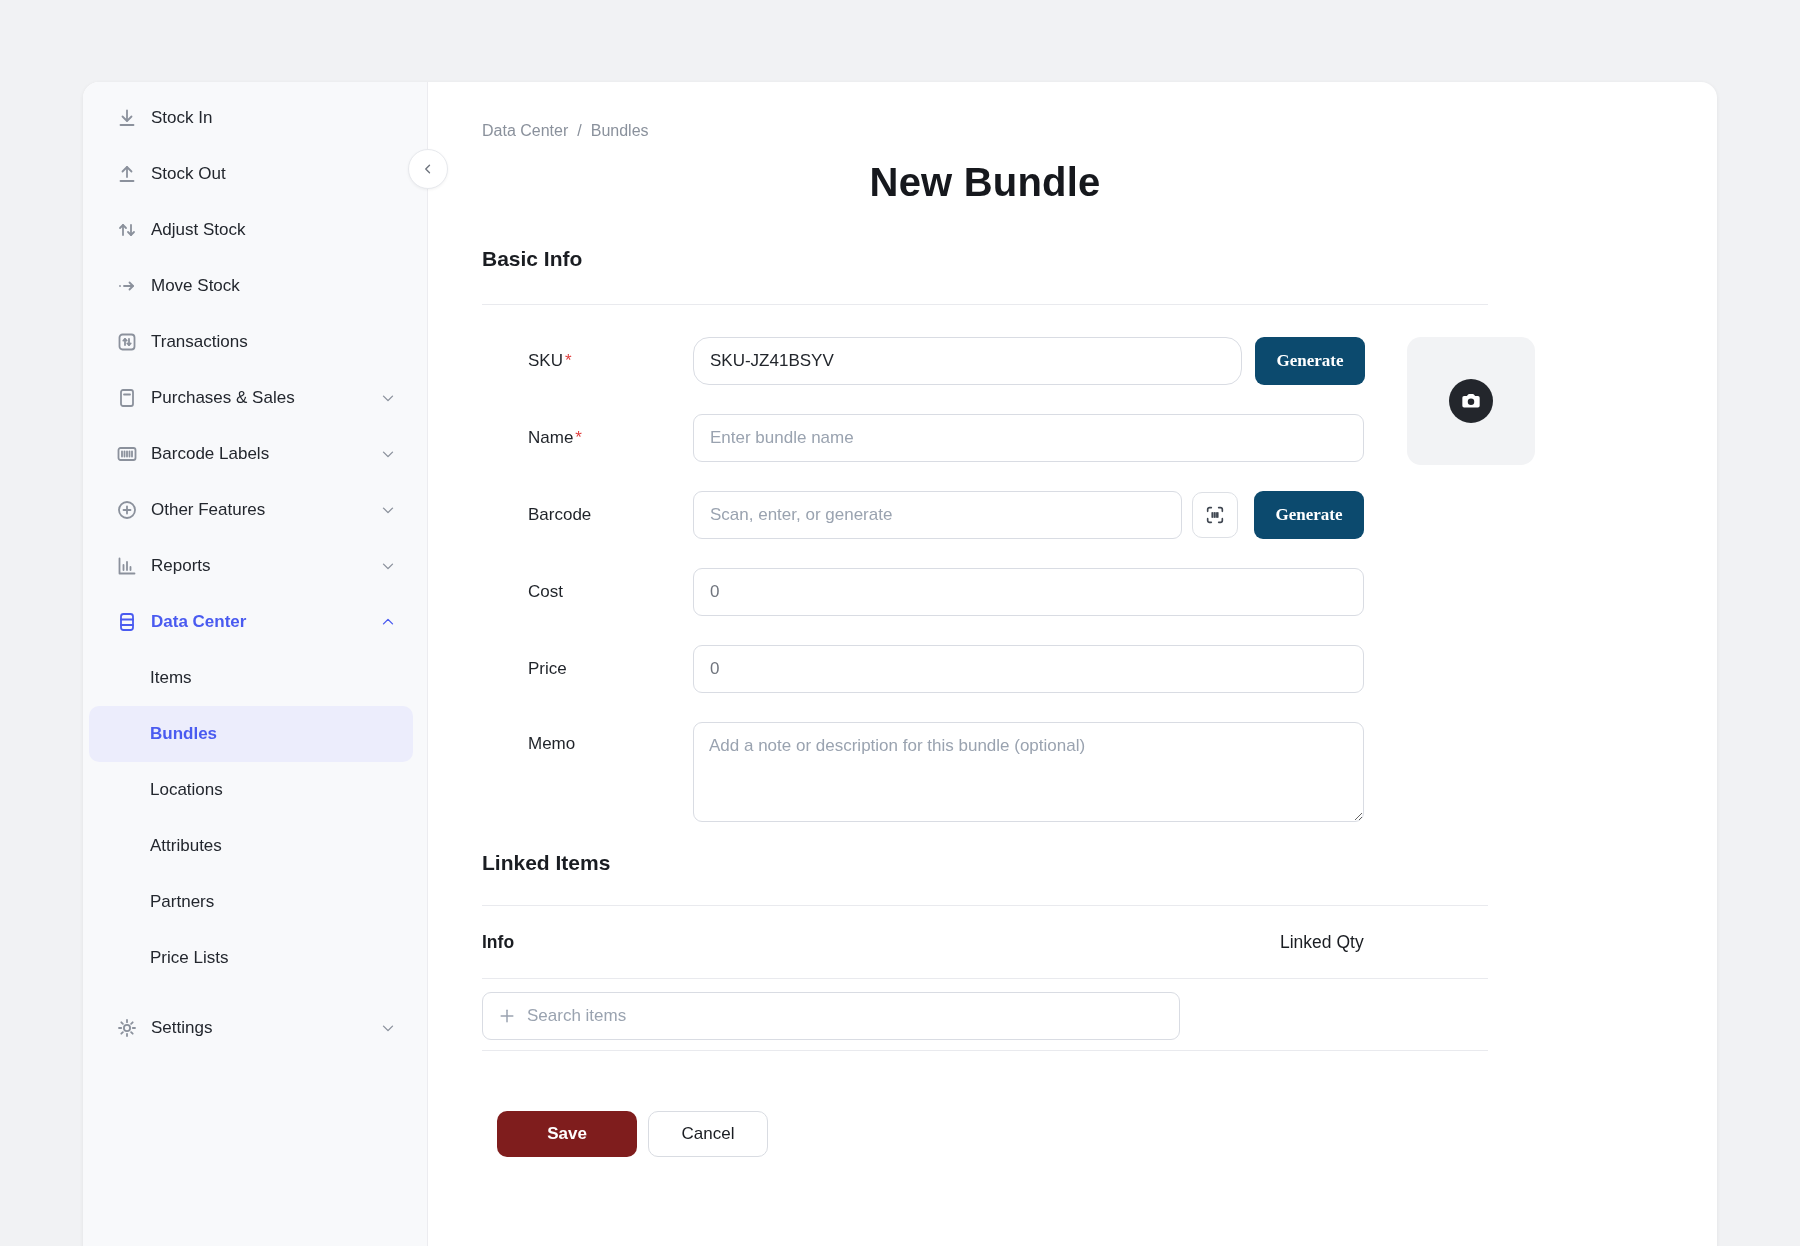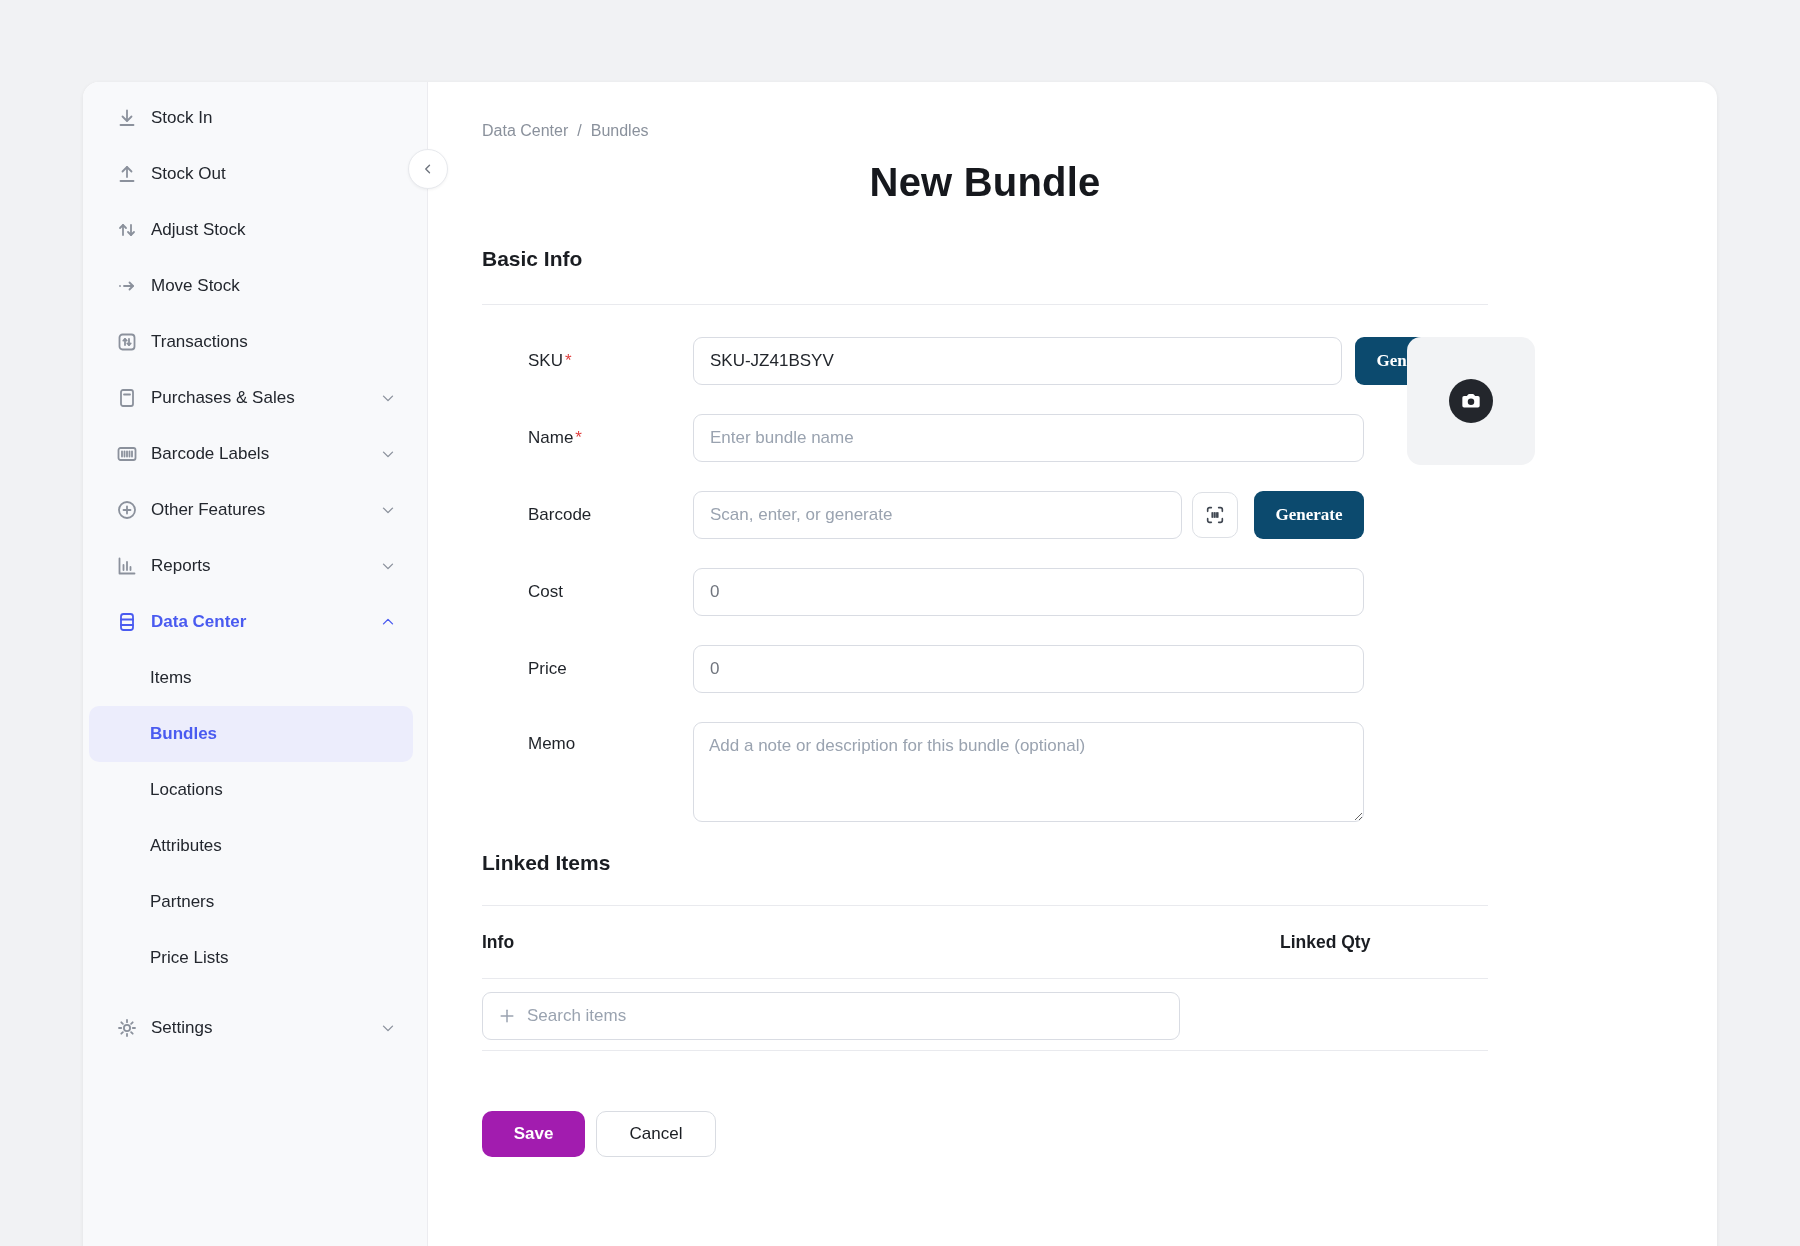--- a/index.html
+++ b/index.html
@@ -47,21 +47,21 @@
   .form-row { display:flex; align-items:center; margin-bottom:29px; }
   .form-row.top { align-items:flex-start; }
   .form-label { width:165px; flex:none; font-size:17px; color:#1f2329; }
   .form-row.top .form-label { padding-top:12px; }
   .req { color:#e0403f; margin-left:2px; }
   .input { height:48px; border:1px solid #d9dce3; border-radius:9px; padding:0 16px;
     font-size:17px; color:#22262c; background:#fff; outline:none;
     font-family:"Liberation Sans", sans-serif; }
   .input::placeholder, textarea::placeholder { color:#9aa3b0; }
   .w-full { width:671px; }
-  .w-sku { width:649px; }
+  .w-sku { width:549px;border-radius:16px; }
   .w-barcode { width:489px; }
   .muted-value { color:#70757e; }
   .btn-generate { height:48px; width:110px; margin-left:13px; background:#0c4a6e;
     color:#fff; border:none; border-radius:9px; font-size:17px; font-weight:700;
     cursor:pointer; font-family:Liberation Serif, serif; }
   .scan-btn { width:46px; height:46px; margin-left:10px; border:1px solid #dde0e5;
     background:#fff; border-radius:10px; display:flex; align-items:center;
     justify-content:center; color:#3f4650; cursor:pointer; }
   .barcode-gen { margin-left:16px; }
   textarea.input { width:671px; height:100px; padding:12px 15px; resize:both; line-height:1.35; }
@@ -69,30 +69,30 @@
   .camera-box { position:absolute; left:879px; top:0; width:128px; height:128px;
     background:#f2f3f5; border-radius:14px; display:flex; align-items:center;
     justify-content:center; cursor:pointer; }
   .camera-circle { width:44px; height:44px; border-radius:50%; background:#23262c;
     display:flex; align-items:center; justify-content:center; }
 
   .h-linked { margin-top:25px; }
   .d2 { margin-top:30px; }
   .table-head { display:flex; align-items:center; height:72px; }
   .col-item { width:798px; font-size:17.5px; font-weight:700; color:#1a1d22; }
-  .col-qty { width:208px; font-size:17.5px; font-weight:700; color:#1a1d22; }
+  .col-qty { width:208px; font-size:17.5px; font-weight:400; color:#1a1d22; }
   .search-row { padding:13px 0 10px; }
   .search-wrap { position:relative; width:698px; }
   .search-wrap .plus { position:absolute; left:15px; top:14px; color:#9aa3b0; }
   .search-input { width:698px; padding-left:44px; }
 
   .actions { margin-top:60px; display:flex; gap:11px; padding-bottom:60px; }
-  .btn-save { width:103px; height:46px; background:#a21caf; color:#fff; border:none;
+  .btn-save { width:140px; height:46px; background:#7f1d1d; color:#fff; border:none;
     border-radius:10px; font-size:17px; font-weight:700; cursor:pointer;
-    font-family:"Liberation Sans", sans-serif; }
+    font-family:"Liberation Sans", sans-serif;margin-left:15px; }
   .btn-cancel { width:120px; height:46px; background:#fff; color:#1a1d22;
     border:1px solid #d9dce2; border-radius:10px; font-size:17px; cursor:pointer;
     font-family:"Liberation Sans", sans-serif; }
 </style>
 </head>
 <body>
 
 <div class="card">
 
   <nav class="sidebar">

